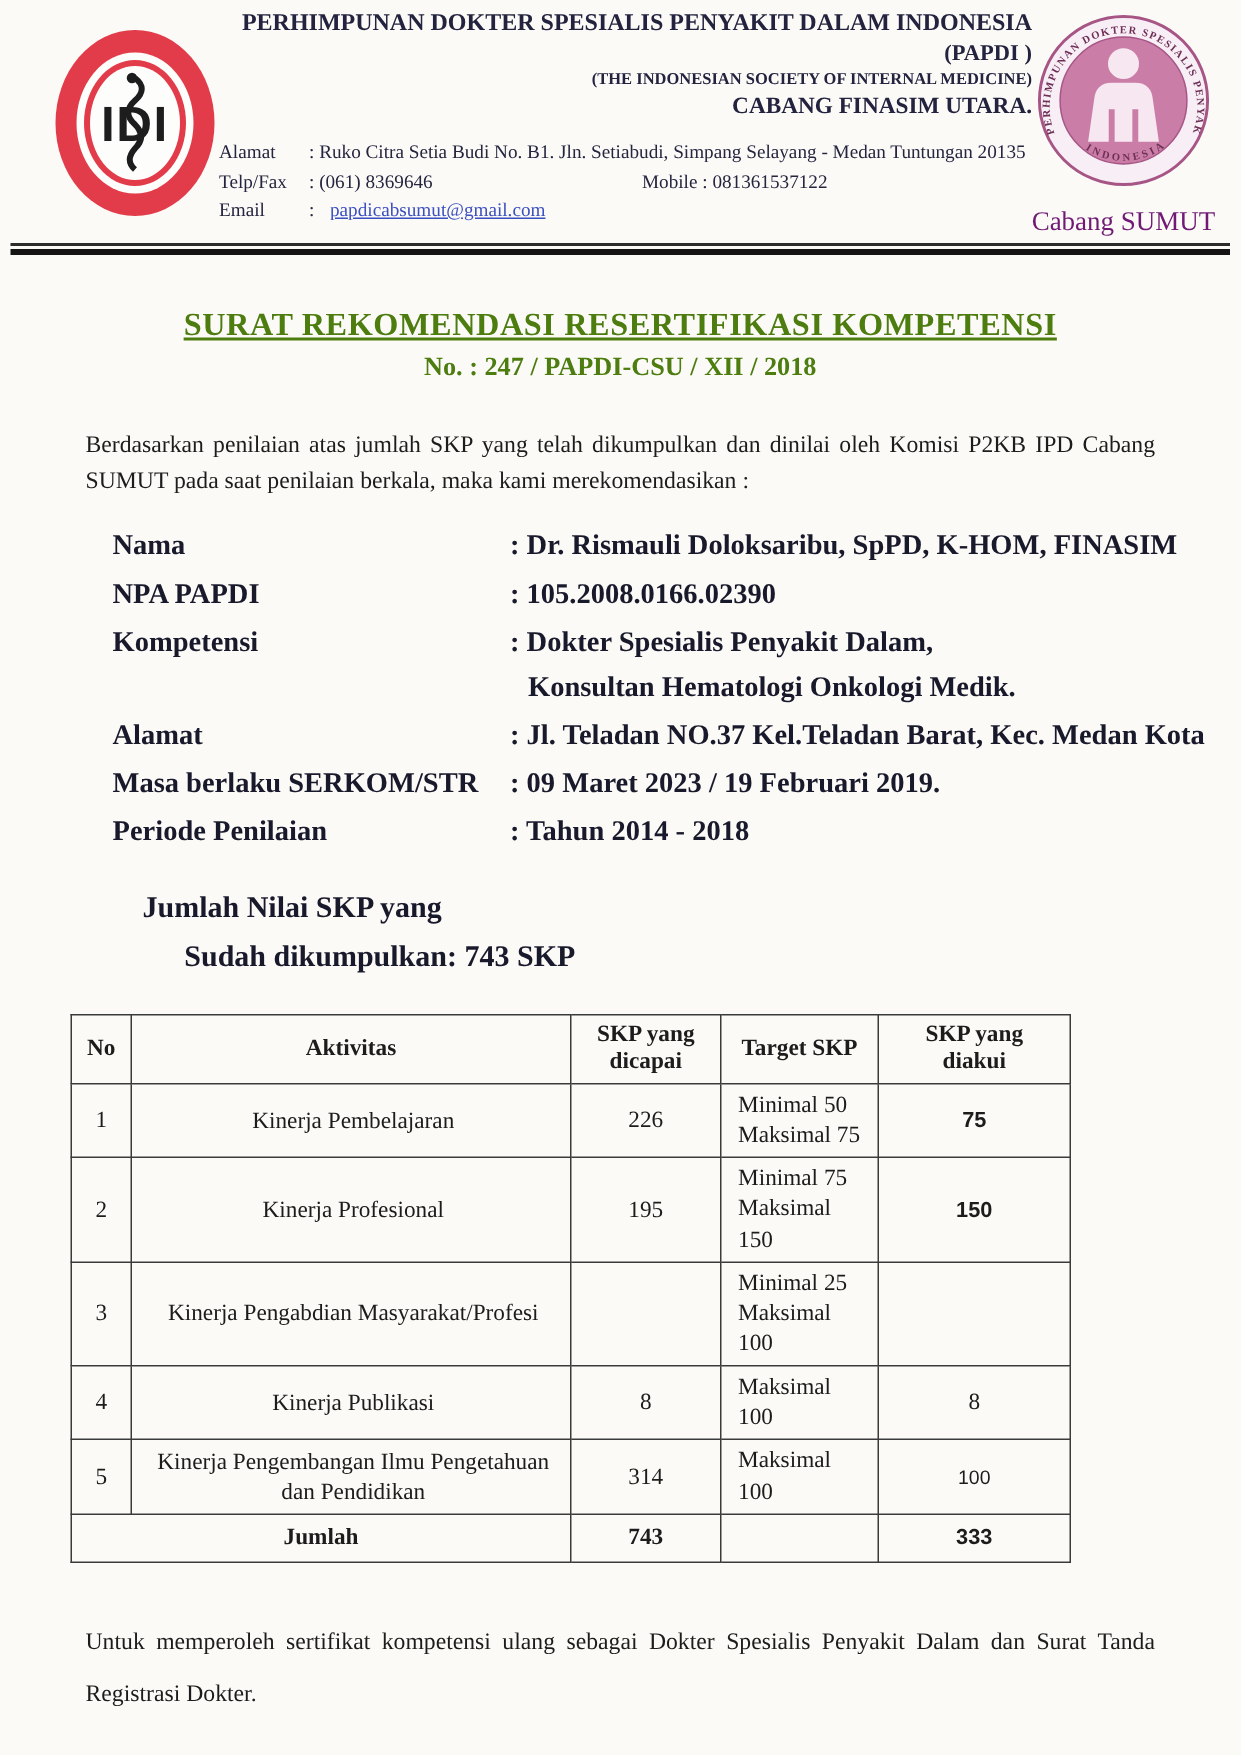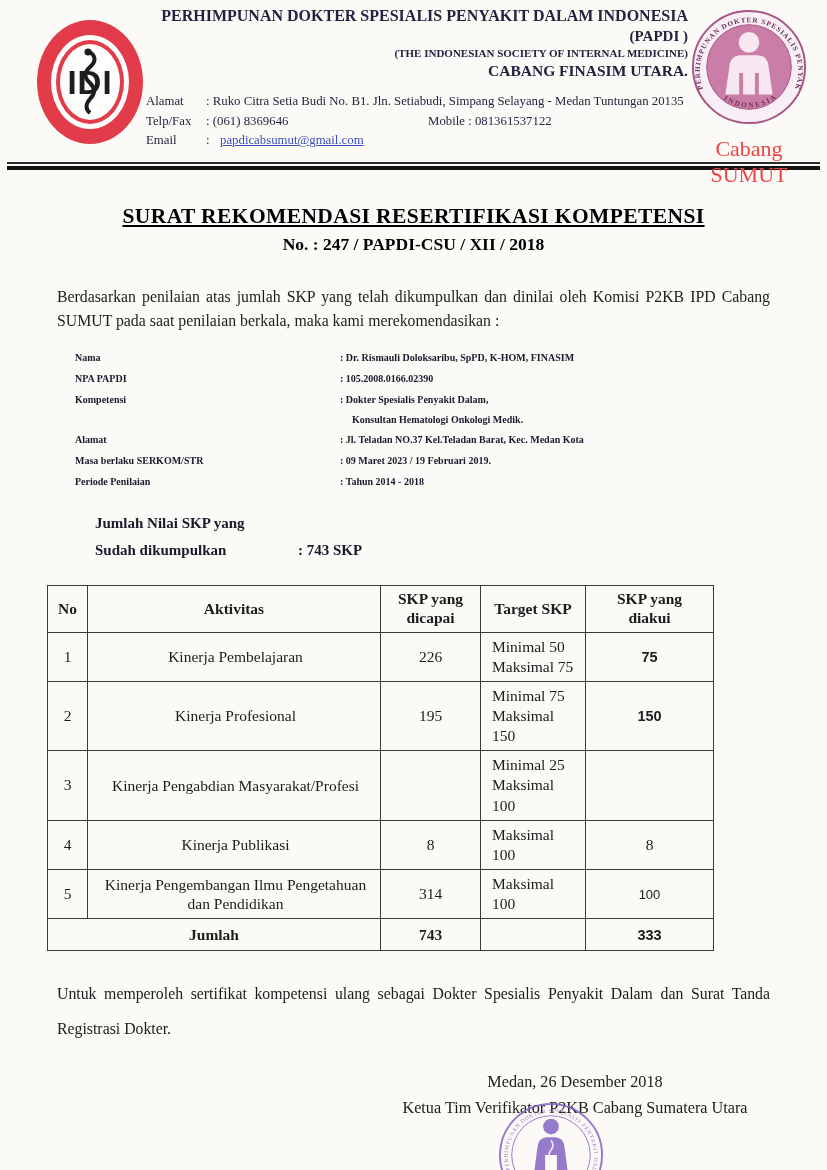--- a/index.html
+++ b/index.html
@@ -24,48 +24,48 @@
   .org-l4 { font-size:15.5px; }
   .contact {
     position:absolute; left:146px; top:94px; width:545px;
     font-size:12.8px; color:#25253f;
   }
   .contact-row { display:flex; margin-bottom:4.5px; }
   .c-lbl { width:60px; flex:none; }
   .c-telp { width:222px; flex:none; }
   .email-link { color:#3b4fc0; text-decoration:underline; }
   .papdi-logo-wrap { position:absolute; right:14px; top:8px; width:128px; text-align:center; }
-  .papdi-caption { font-size:22px; color:#ef4444; margin-top:6px; }
+  .papdi-caption { font-size:18px; color:#701a75; margin-top:6px; }
   
   .rule {
     margin:2px 7px 0 7px; height:8px;
     border-top:2px solid #2c2c2c; border-bottom:4px solid #141414;
   }
   
-  .title-block { margin-top:34px; text-align:center; color:#000000; }
+  .title-block { margin-top:34px; text-align:center; color:#4d7c0f; }
   .title-main {
     font-size:21.5px; font-weight:bold; text-decoration:underline;
     letter-spacing:0.4px;
   }
   .title-no { font-size:17.5px; font-weight:bold; margin-top:5px; }
   
   .intro {
     margin:30px 57px 0 57px; font-size:15.8px;
     line-height:1.5; text-align:justify;
   }
   
-  .fields { margin:20px 0 0 75px; font-size:10px; font-weight:bold; color:#19192c; }
+  .fields { margin:20px 0 0 75px; font-size:19px; font-weight:bold; color:#19192c; }
   .field-row { display:flex; margin-bottom:8.5px; line-height:1.25; }
   .field-label { width:265px; flex:none; }
   .field-value { flex:1; }
   .field-value2 { margin:-1px 0 8.5px 277px; }
   
-  .skp-summary { margin:27px 0 0 95px; font-size:15px; font-weight:bold; color:#19192c; }
+  .skp-summary { margin:27px 0 0 95px; font-size:20px; font-weight:bold; color:#19192c; }
   .skp-row { display:flex; margin-top:10px; }
-  .skp-lbl { width:203px; flex:none; }
+  .skp-lbl { width:203px; flex:none;text-align:right; }
   
   table.skp-table {
     margin:26px 0 0 47px; width:666px; border-collapse:collapse;
     table-layout:fixed; font-size:15.5px; color:#1c1c1c;
   }
   .skp-table th, .skp-table td { border:1.6px solid #3a3a3a; padding:4px 8px; }
   .skp-table th { font-weight:bold; text-align:center; line-height:1.2; height:46px; }
   .th-no { word-break:break-all; padding:4px 13px; line-height:1.05; }
   td.c-no { text-align:center; }
   td.c-akt { text-align:center; padding-left:11px; line-height:1.25; }
@@ -75,21 +75,21 @@
   tr.r-std td { height:45px; }
   tr.r-short td { height:41px; }
   tr.r-tall td { height:49px; }
   tr.r-foot td { height:32px; }
   .dia-boldsans { font-family:"Liberation Sans", sans-serif; font-weight:bold; font-size:14.5px; }
   .dia-sans { font-family:"Liberation Sans", sans-serif; font-size:13px; }
   td.c-jumlah { text-align:center; font-weight:bold; }
   td.b { font-weight:bold; }
   
   .closing {
-    margin:26px 57px 0 57px; font-size:15.8px;
+    margin:36px 57px 0 57px; font-size:15.8px;
     line-height:2.2; text-align:justify;
   }
   
   .sig-block { position:relative; margin-top:18px; height:160px; }
   .sig-text { position:absolute; left:340px; top:4px; width:470px; text-align:center;
               font-size:16.2px; line-height:1.65; }
   .stamp { position:absolute; left:497px; top:36px; opacity:0.85; }
 </style>
 </head>
 <body>

